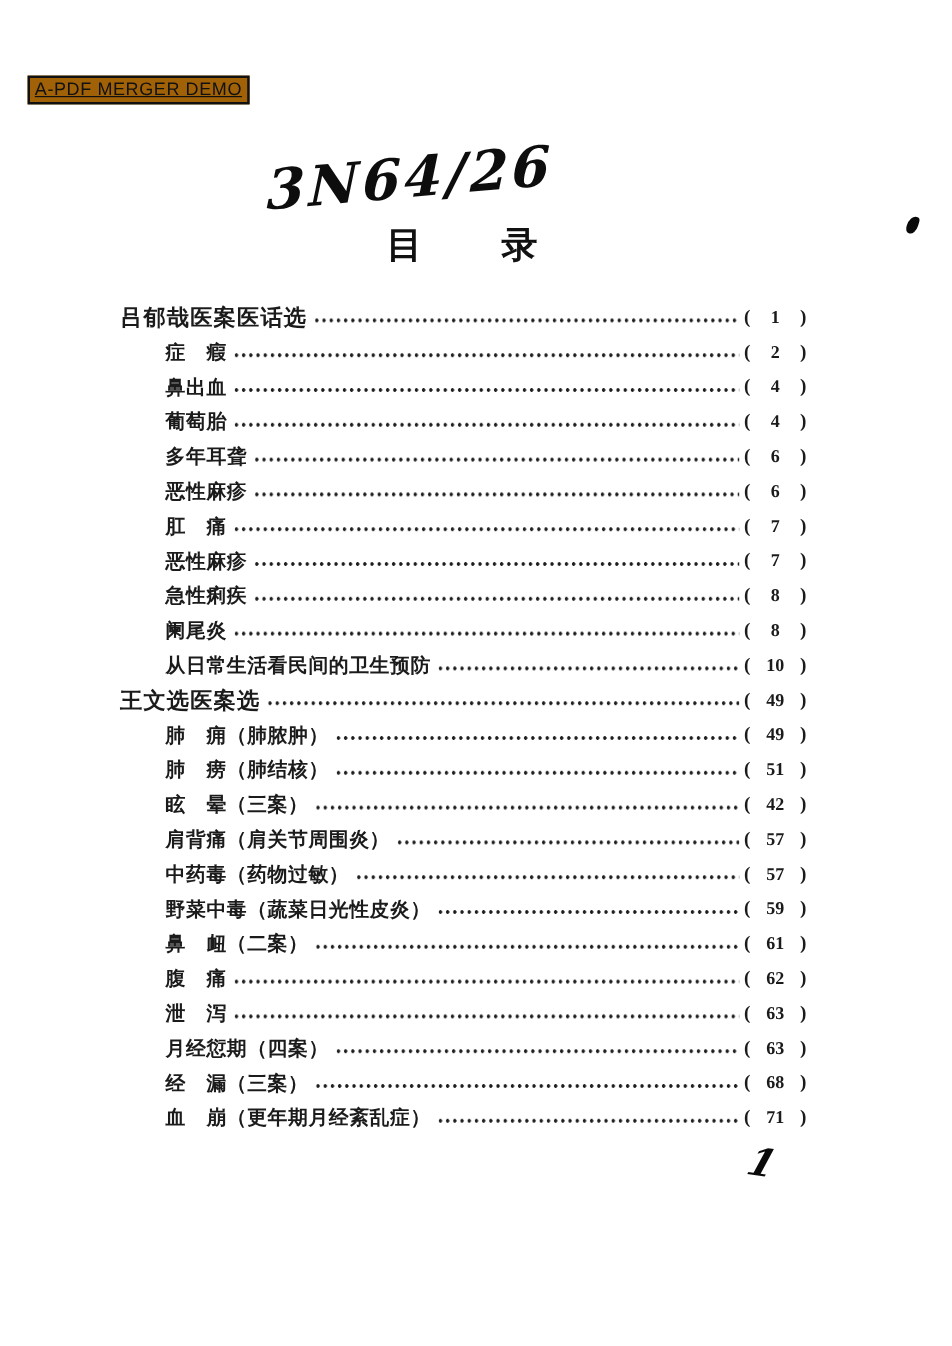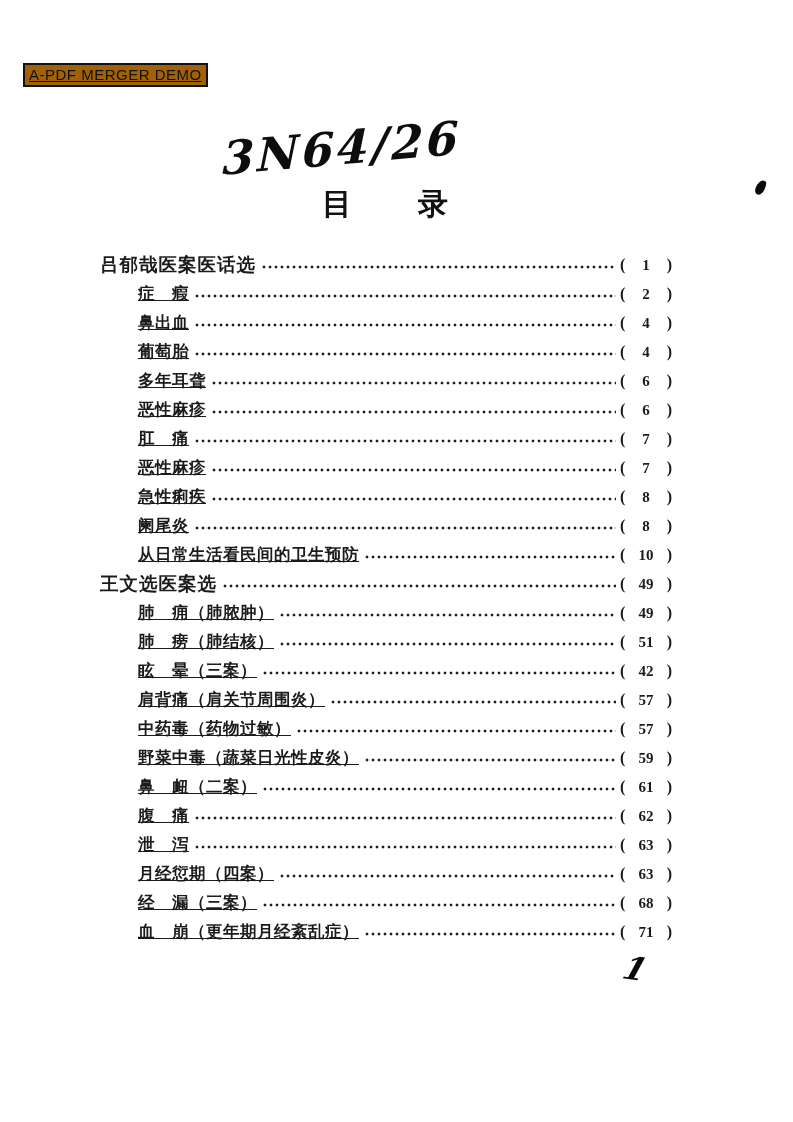--- a/index.html
+++ b/index.html
@@ -85,21 +85,20 @@
     font-weight: bold;
     letter-spacing: 1px;
   }
   .row.lvl1 {
     padding-left: 38px;
   }
   .row.lvl1 .label {
     font-size: 16.5px;
     font-weight: 600;
     letter-spacing: 0.5px;
-    text-decoration: underline;
   }
   .leader {
     flex: 1 1 auto;
     align-self: center;
     height: 10px;
     min-width: 18px;
     margin: 4px 4px 0 6px;
     background-image: radial-gradient(circle at 2px 5px, #1e1e1e 1.25px, rgba(0,0,0,0) 1.7px);
     background-size: 6px 10px;
     background-repeat: repeat-x;

